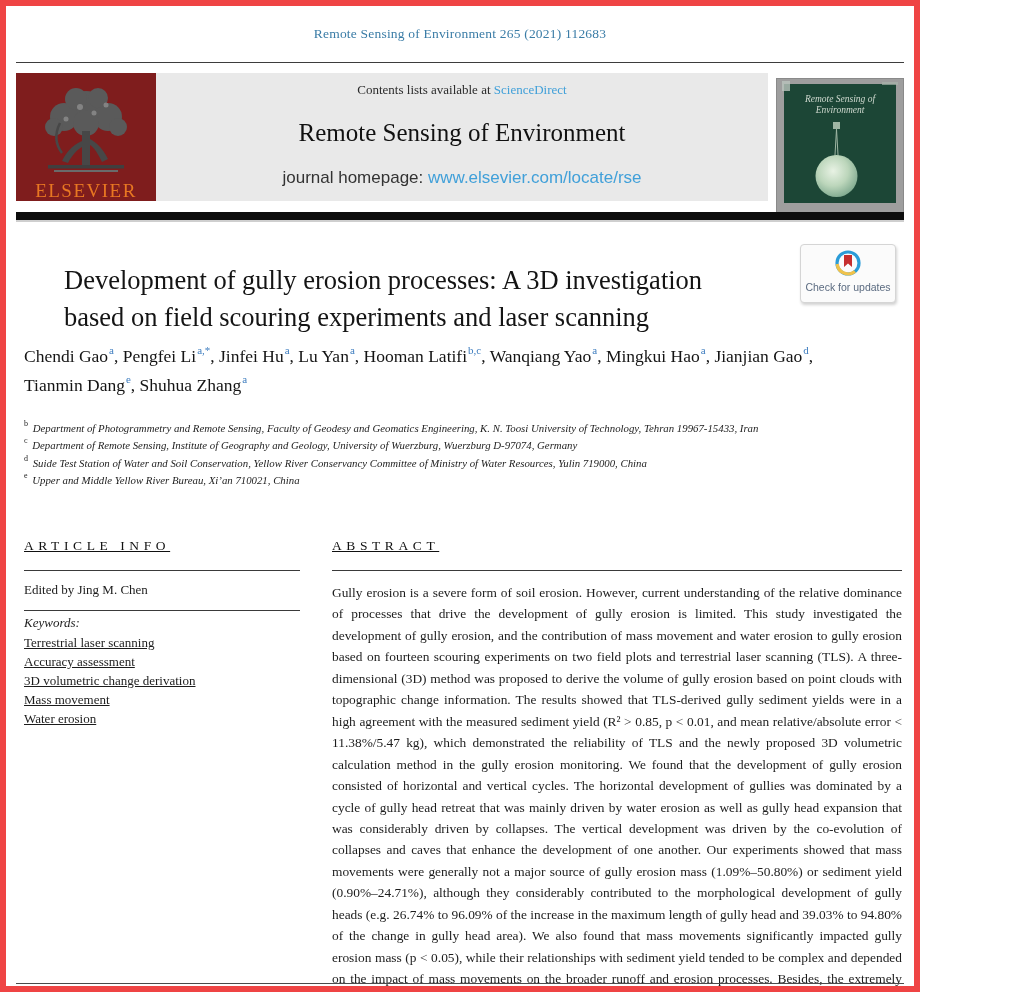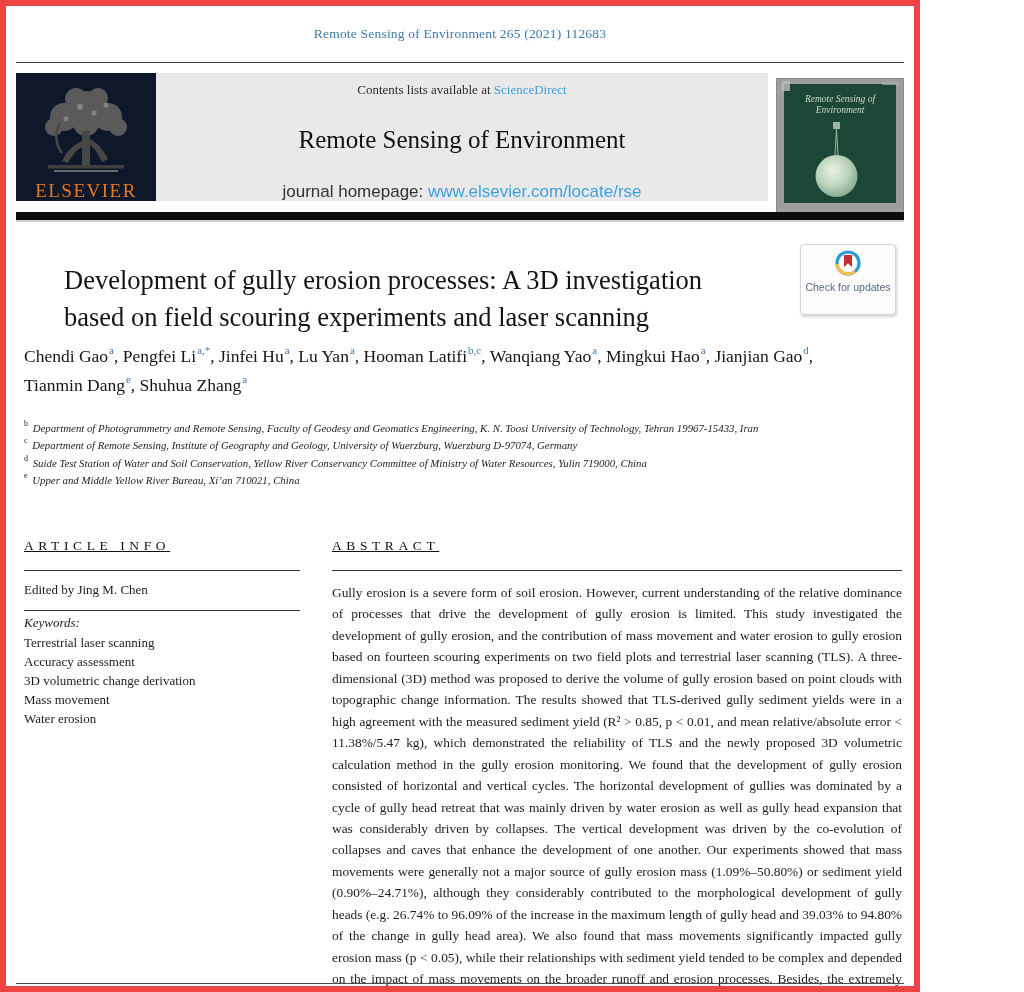--- a/index.html
+++ b/index.html
@@ -7,26 +7,26 @@
     position:relative;width:920px;height:992px;box-sizing:border-box;
     background:#ffffff;border:6px solid #ef4444;border-radius:0;overflow:hidden;
     font-family:"Liberation Serif", serif;color:#1c1c1c;
   }
   
   .citation{position:absolute;top:20px;left:0;width:100%;text-align:center;
     font-size:13.5px;color:#3a7ca6;letter-spacing:.2px;}
   
   .masthead{position:absolute;top:56px;left:10px;right:10px;border-top:1.5px solid #3d3d3d;
     display:flex;align-items:flex-start;padding-top:10px;}
-  .logo-block{width:140px;height:128px;background:#0f172a;display:flex;flex-direction:column;
+  .logo-block{width:140px;height:128px;background:#7f1d1d;display:flex;flex-direction:column;
     align-items:center;justify-content:flex-end;}
   .logo-block svg{display:block;}
   .elsevier-word{font-size:19px;color:#e87722;letter-spacing:1.5px;line-height:20px;margin-top:2px;}
   .gray-box{flex:1;height:128px;background:#e9e9e9;display:flex;flex-direction:column;
-    text-align:center;padding:9px 0 13px 0;box-sizing:border-box;gap:28px;}
+    justify-content:space-between;text-align:center;padding:9px 0 13px 0;box-sizing:border-box;}
   .contents-line{font-size:13px;color:#2b2b2b;}
   .contents-line .lnk{color:#41a0d9;}
   .journal-title{font-size:25px;margin:0;font-weight:400;color:#111;}
   .homepage-line{font-family:"Liberation Sans", sans-serif;font-size:17px;color:#333;}
   .homepage-line .lnk{color:#41a0d9;}
   .cover-block{width:128px;height:138px;background:#9e9e9e;margin-left:8px;margin-top:5px;
     position:relative;box-shadow:0 0 0 1px #8a8a8a inset;}
   .cover-green{position:absolute;left:8px;right:8px;top:6px;bottom:13px;background:#1c4636;}
   .cover-title{position:absolute;top:16px;left:8px;right:8px;text-align:center;
     font-size:9.5px;line-height:10.5px;color:#cfd9cf;font-style:italic;}
@@ -34,41 +34,41 @@
   .cover-issue-mark{position:absolute;top:4px;right:6px;width:16px;height:3px;background:#a8b4ab;opacity:.7;}
   
   .thick-bar{position:absolute;top:206px;left:10px;right:10px;height:8px;background:#0d0d0d;
     border-bottom:2px solid #cfcfcf;}
   
   .title-row{position:absolute;top:232px;left:18px;right:18px;display:flex;align-items:flex-start;margin-left:40px;}
   .article-title{flex:1;font-size:26.5px;line-height:1.4;font-weight:400;color:#141414;
     margin:24px 48px 0 0;}
   .check-badge{width:96px;min-height:52px;margin-top:6px;background:#fbfbfb;border:1px solid #d5d5d5;
     border-radius:4px;box-shadow:1px 2px 3px rgba(0,0,0,.18);display:flex;flex-direction:column;
-    align-items:center;padding:5px 2px 20px 2px;box-sizing:border-box;}
+    align-items:center;padding:5px 2px 8px 2px;box-sizing:border-box;}
   .check-badge .txt{font-family:"Liberation Sans", sans-serif;font-size:10.5px;line-height:11.5px;
     color:#5b6b80;text-align:center;margin-top:2px;}
   
   .authors{position:absolute;top:336px;left:18px;width:842px;font-size:17.5px;line-height:1.65;color:#141414;}
   .authors sup{font-size:11px;color:#3e7dbf;position:relative;top:-1px;margin-left:1px;}
   
   .affiliations{position:absolute;top:412px;left:18px;right:14px;font-size:10.8px;font-style:italic;
     color:#222;line-height:14.8px;}
   .affiliations .aff{display:block;}
   .affiliations sup{font-size:8px;font-style:normal;margin-right:2px;position:relative;top:-1px;}
   
   .columns{position:absolute;top:532px;left:18px;right:12px;display:flex;gap:32px;}
   .col-info{width:276px;flex:0 0 auto;}
   .col-abstract{flex:1;}
   .section-heading{font-size:13.5px;letter-spacing:.34em;color:#111;text-decoration:underline;}
   .rule{border:none;border-top:1.2px solid #3a3a3a;margin:0;}
   .col-info .rule1{margin-top:16px;}
   .edited-by{font-size:13px;margin:11px 0 12px 0;color:#1c1c1c;}
   .kw-label{font-size:13px;font-style:italic;margin-top:4px;color:#1c1c1c;}
-  .kw-list{list-style:none;margin:2px 0 0 0;padding:0;font-size:13px;line-height:19px;color:#1c1c1c;}
+  .kw-list{list-style:none;margin:2px 0 0 0;padding:0;font-size:13px;line-height:19px;color:#1c1c1c;text-decoration:underline;}
   .col-abstract .rule1{margin-top:16px;}
   .abstract-text{font-size:13.4px;line-height:21.45px;text-align:justify;margin:11px 0 0 0;
     color:#1c1c1c;hyphens:auto;-webkit-hyphens:auto;}
   
   .bottom-rule{position:absolute;top:977px;left:10px;right:10px;border-top:1.2px solid #4a4a4a;}
 </style>
 </head>
 <body>
 
 <div class="page">

